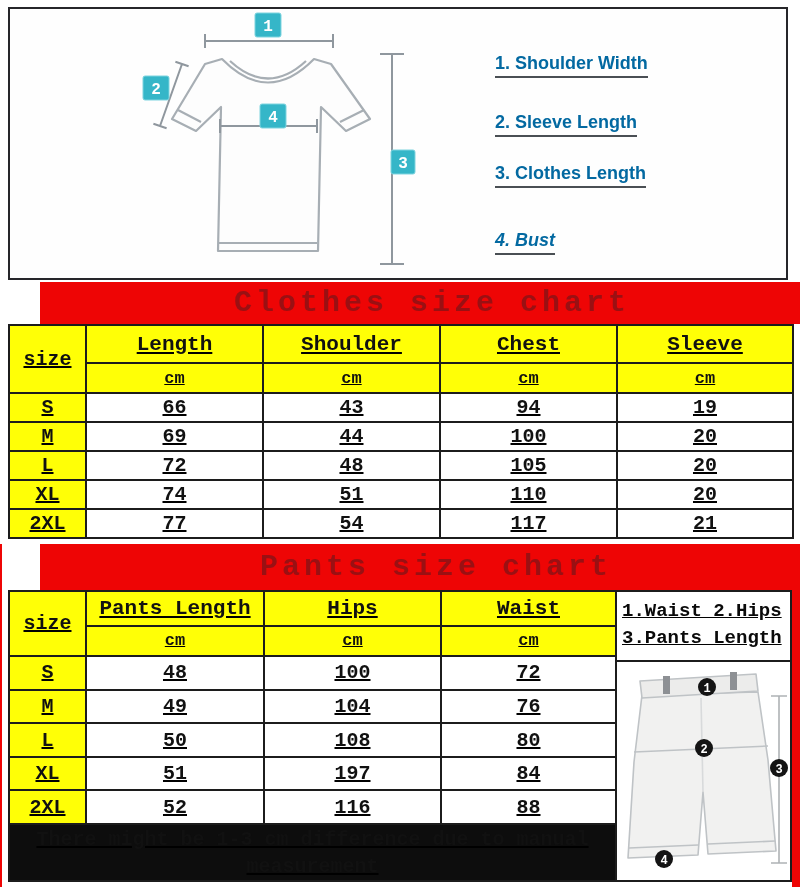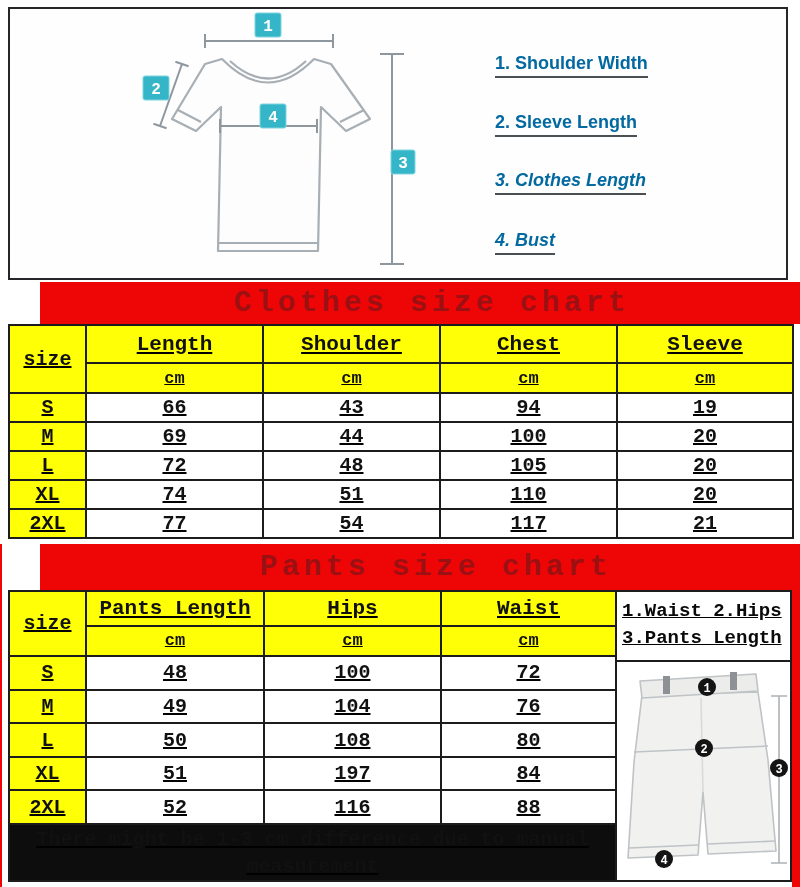--- a/index.html
+++ b/index.html
@@ -6,21 +6,21 @@
   #page{position:relative;width:800px;height:887px;background:#fff;overflow:hidden;
         font-family:"Liberation Mono","DejaVu Sans Mono",monospace;}
 
   
   .top-box{position:absolute;left:8px;top:7px;width:776px;height:269px;
            border:2px solid #26262a;background:#fefefe;}
   .measure-labels{position:absolute;left:485px;top:0;width:280px;height:100%;}
   .measure-label{position:absolute;left:0;font-family:"Liberation Sans",sans-serif;
                  font-size:18px;font-weight:bold;color:#0369a1;
                  border-bottom:2px solid #4a4f54;padding-bottom:2px;}
-  .ml-0{top:44px;} .ml-1{top:103px;} .ml-2{top:161px;font-style:italic;} .ml-3{top:221px;font-style:italic;}
+  .ml-0{top:44px;} .ml-1{top:103px;} .ml-2{top:154px;} .ml-3{top:221px;font-style:italic;}
 
   
   .banner{position:absolute;left:8px;background:#ee0505;display:flex;
           align-items:center;justify-content:center;
           font-size:30px;font-weight:bold;letter-spacing:4px;color:#9a1013;margin-left:32px;}
   .banner-clothes{top:282px;width:784px;height:42px;}
   .banner-pants{top:544px;width:792px;height:46px;}
 
   
   table.sizes{position:absolute;border-collapse:collapse;table-layout:fixed;

